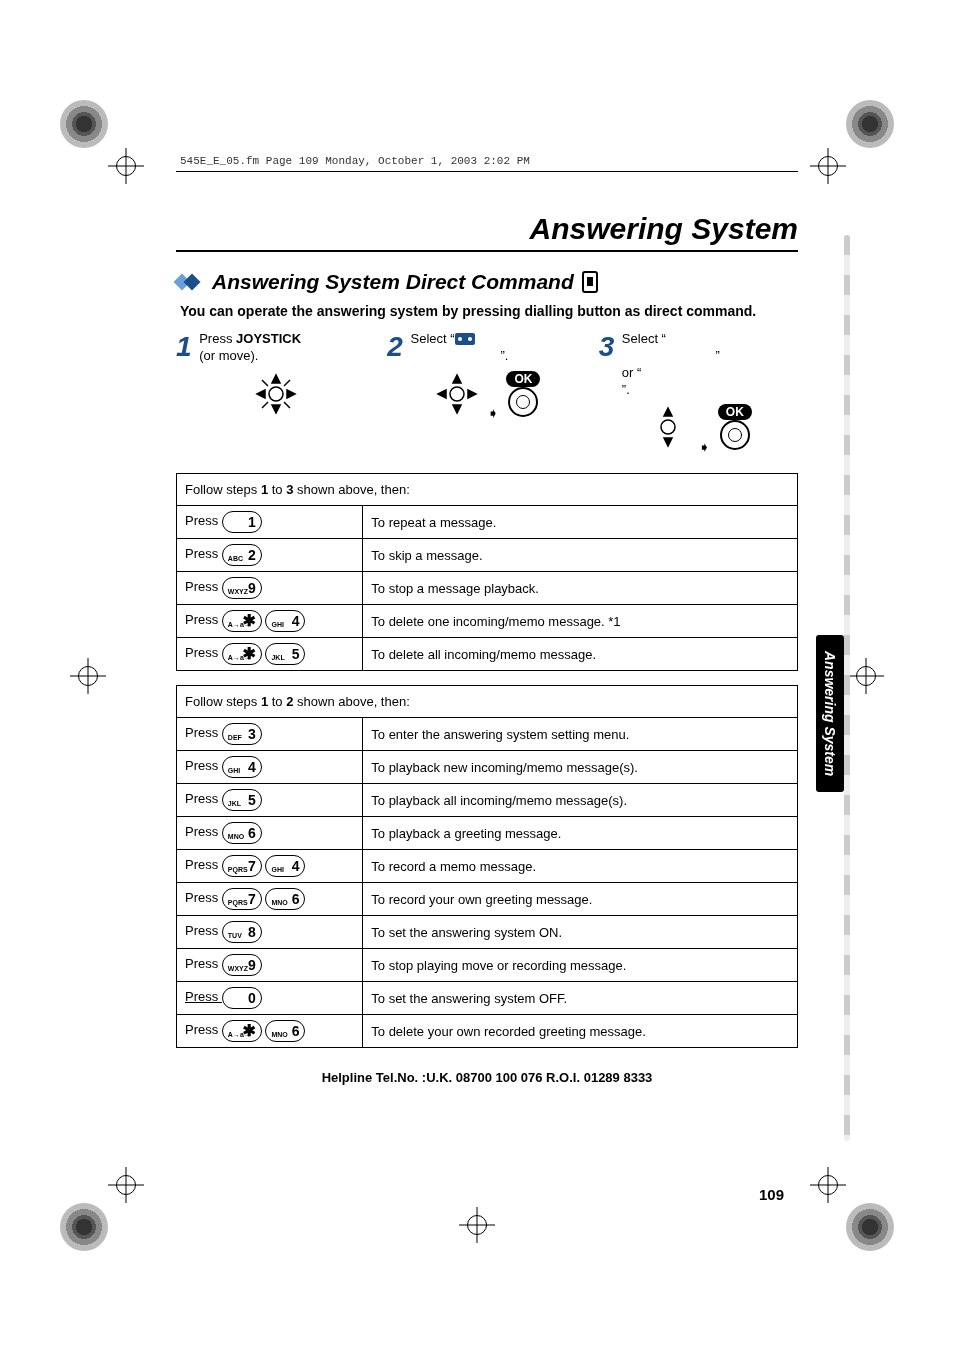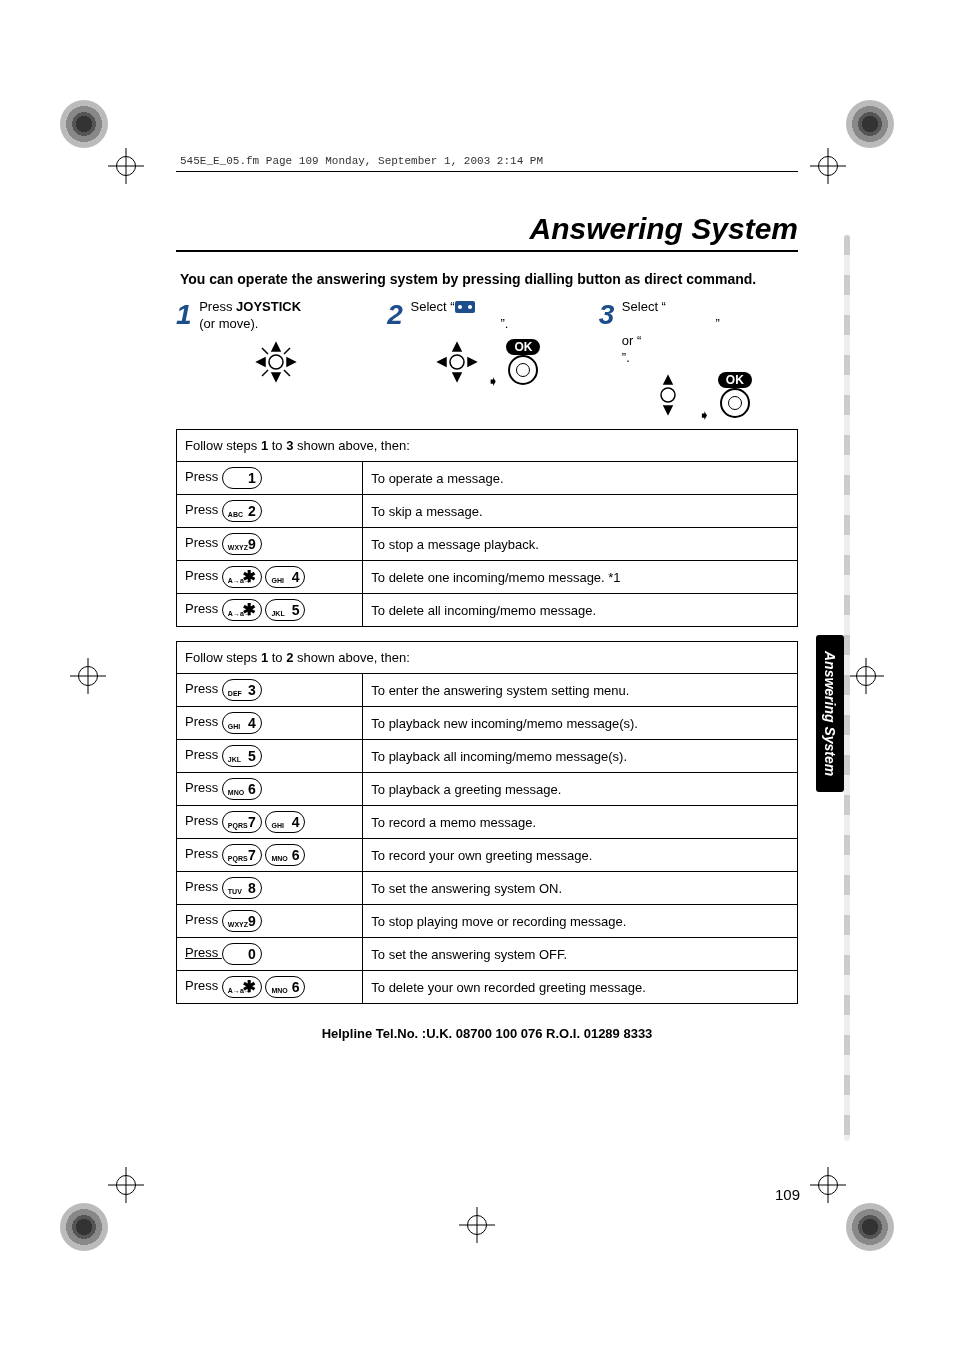--- a/index.html
+++ b/index.html
@@ -81,21 +81,21 @@
     width:16px; height:22px; border:2px solid #000; border-radius:3px;
     position:relative;
   }
   .phone-icon::after{
     content:""; position:absolute; left:3px; right:3px; top:4px; height:9px; background:#000;
   }
   .intro {
     font-weight:bold; font-size:14px; margin:8px 0 10px 4px; line-height:1.35;
   }
   .steps {
-    display:flex; gap:12px; margin-bottom:6px;
+    display:flex; gap:12px; margin-bottom:18px;
   }
   .step { flex:1; font-size:13px; }
   .step-num {
     font-size:28px; font-weight:bold; font-style:italic; color:#1c4e8c;
     display:inline-block; vertical-align:top; margin-right:4px;
   }
   .step-text { display:inline-block; max-width:110px; vertical-align:top; line-height:1.3;}
   .step-icons { margin-top:6px; text-align:center; }
   .nav-cross {
     display:inline-block; width:46px; height:46px; position:relative;
@@ -139,21 +139,21 @@
   }
   .key-pill .sub {
     position:absolute; left:5px; top:4px; font-size:7px; font-weight:bold;
   }
   .key-star { font-size:16px; }
   .footnote { font-size:13px; margin-top:4px; }
   .helpline {
     text-align:center; font-weight:bold; font-size:13px; margin-top:22px;
   }
   .pagenum {
-    position:absolute; right:4px; bottom:-2px; font-size:15px;
+    position:absolute; right:20px; bottom:-2px; font-size:15px;font-weight:bold;
   }
 
   
   .side-tab {
     position:absolute; right:-40px; top:480px;
     background:#000; color:#fff; font-style:italic; font-weight:bold;
     padding:16px 6px; writing-mode:vertical-rl; font-size:14px; border-radius:3px;
   }
   
   .gutter {
@@ -186,26 +186,31 @@
   </div>
 <div class="reg-mark rm-ml">
     <div class="circ"></div>
   </div>
 <div class="reg-mark rm-bc">
     <div class="circ"></div>
   </div>
 
 <div class="page">
 
-  <div class="header-line">545E_E_05.fm  Page 109  Monday, September 1, 2003  2:14 PM</div>
+  <div class="header-line">545E_E_05.fm  Page 109  Monday, October 1, 2003  2:02 PM</div>
   <div class="thin-line"></div>
 
   <h1 class="top-title">Answering System</h1>
   <div class="title-underline"></div>
 
+  <div class="sub-h">
+    <span class="diamond"></span>
+    <span>Answering System Direct Command</span>
+    <span class="phone-icon"></span>
+  </div>
 
   <p class="intro">You can operate the answering system by pressing dialling button as direct command.</p>
 
   <div class="steps">
 
     <div class="step">
       <span class="step-num">1</span>
       <span class="step-text">Press <b>JOYSTICK</b><br>(or move).</span>
       <div class="step-icons">
         <span class="nav-cross">
@@ -278,21 +283,21 @@
     <tbody>
         <tr>
           <td colspan="2" class="span">
       <span>Follow steps </span><b>1</b><span> to </span><b>3</b><span> shown above, then:</span>
     </td>
         </tr>
     </tbody>
       <tbody id="t1body">
         <tr>
           <td style="width: 30%;">Press <span class="key-pill"><span class="sub"></span>1</span></td>
-          <td>To operate a message.</td>
+          <td>To repeat a message.</td>
         </tr>
         <tr>
           <td style="width: 30%;">Press <span class="key-pill"><span class="sub">ABC</span>2</span></td>
           <td>To skip a message.</td>
         </tr>
         <tr>
           <td style="width: 30%;">Press <span class="key-pill"><span class="sub">WXYZ</span>9</span></td>
           <td>To stop a message playback.</td>
         </tr>
         <tr>

